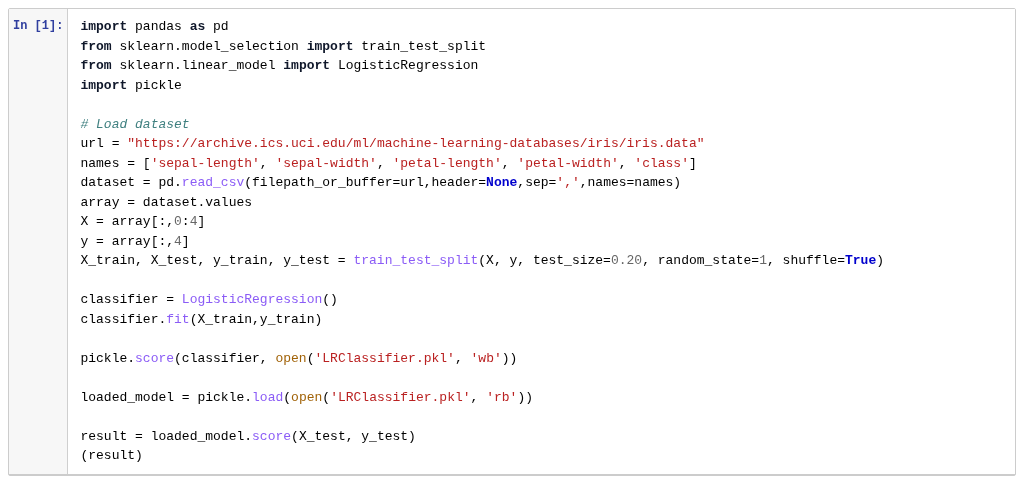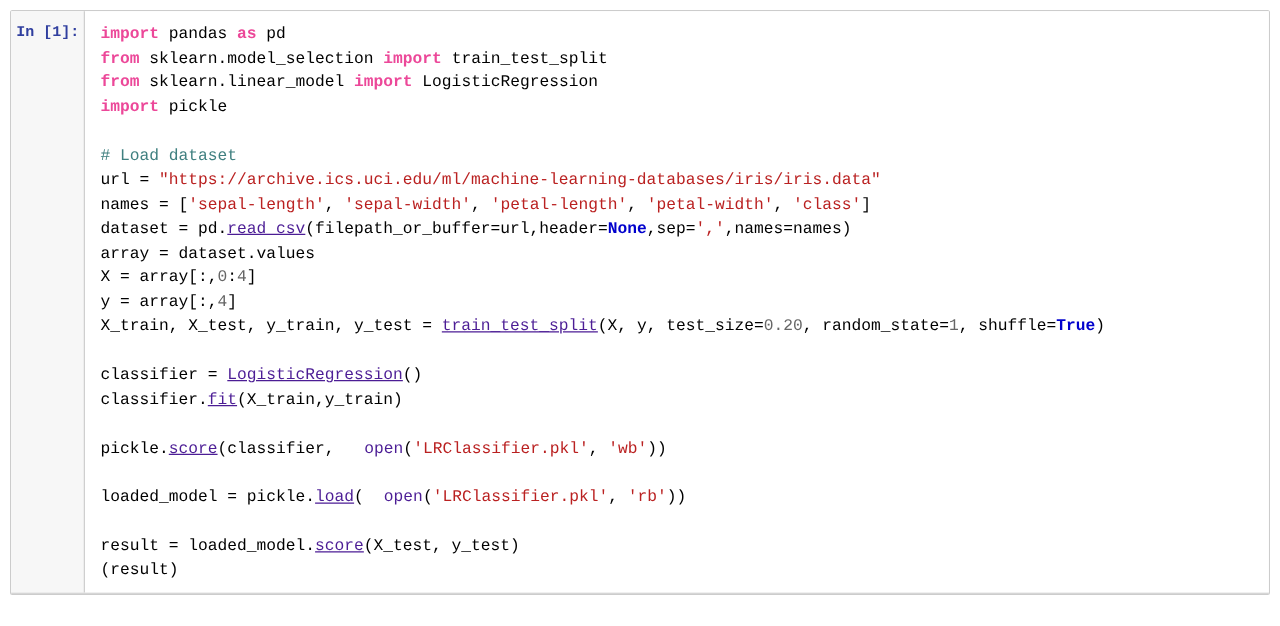--- a/index.html
+++ b/index.html
@@ -49,27 +49,27 @@
 
     .cell-content {
       padding: 8px 12px;
       background: #ffffff;
       flex: 1;
       overflow-x: auto;
       white-space: pre;
     }
 
     
-    .kw { color: #ec4899; font-weight: bold; }       
+    .kw { color: #0f172a; font-weight: bold; }       
     .kw2 { color: #0000cd; font-weight: bold; }      
-    .fn { color: #4c1d95; text-decoration: underline; }                           
+    .fn { color: #8b5cf6; }                           
     .str { color: #ba2121; }                          
     .num { color: #666666; }                          
-    .comment { color: #408080; }                           
-    .builtin { color: #4c1d95; margin-left: 16px; }                        
+    .comment { color: #408080; font-style: italic; }                           
+    .builtin { color: #a16207; }                        
   </style>
 </head>
 <body>
 
 <div class="notebook-cell">
   <div class="cell-input">
     <div class="cell-gutter">
       <span class="cell-gutter-label">In [1]:</span>
     </div>
     <div class="cell-content"><span class="kw">import</span> pandas <span class="kw">as</span> pd

